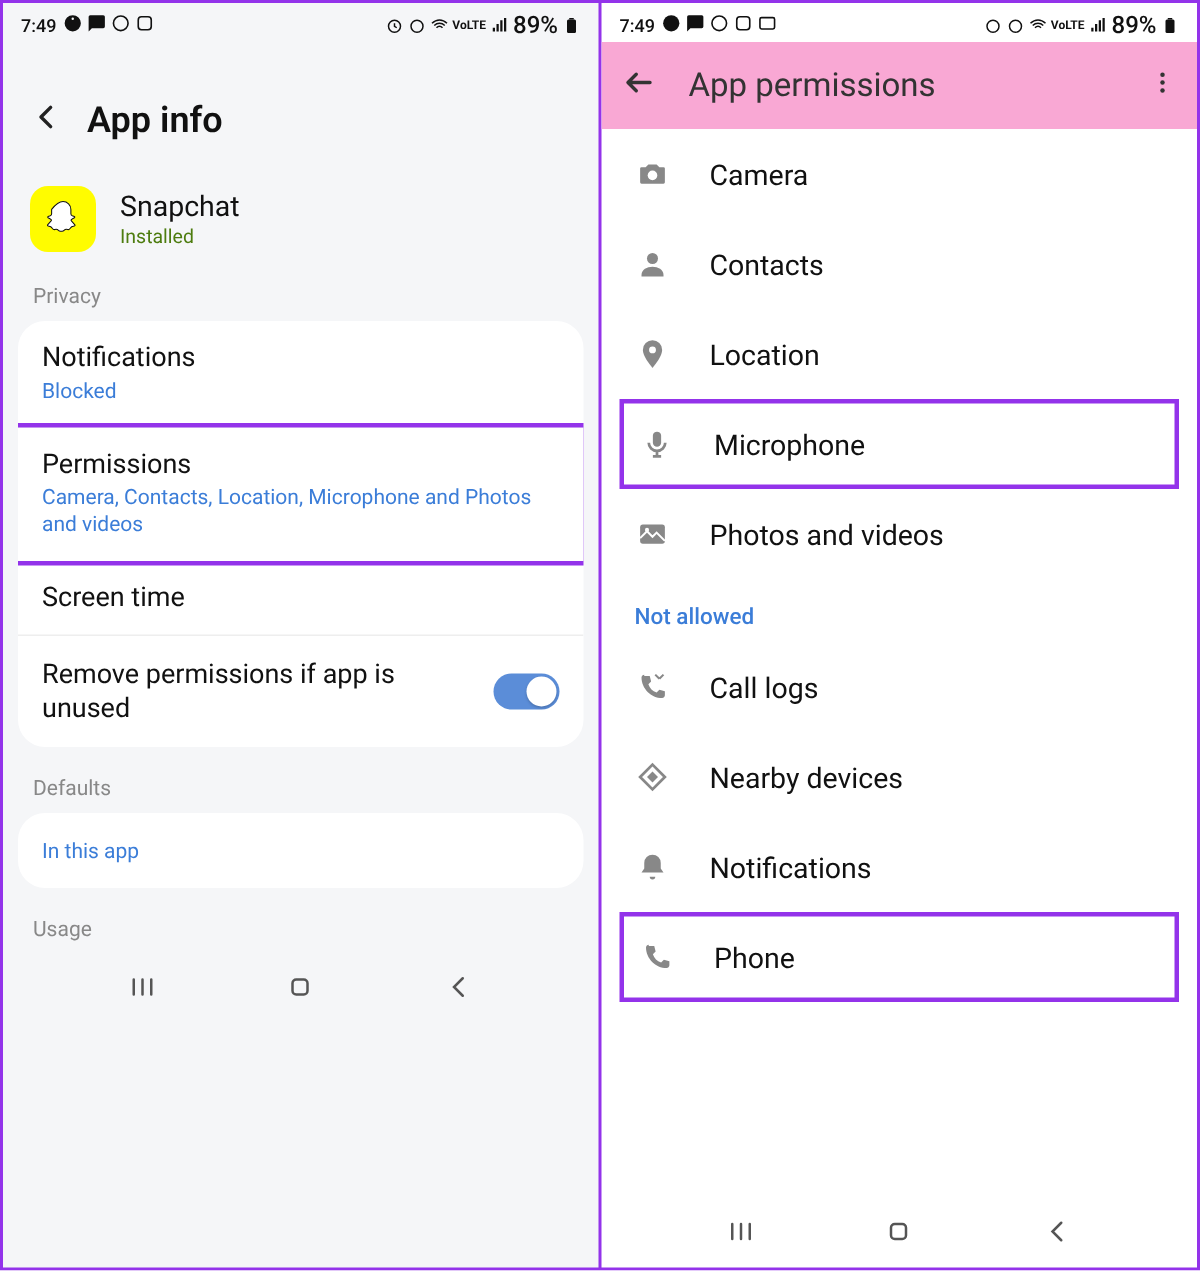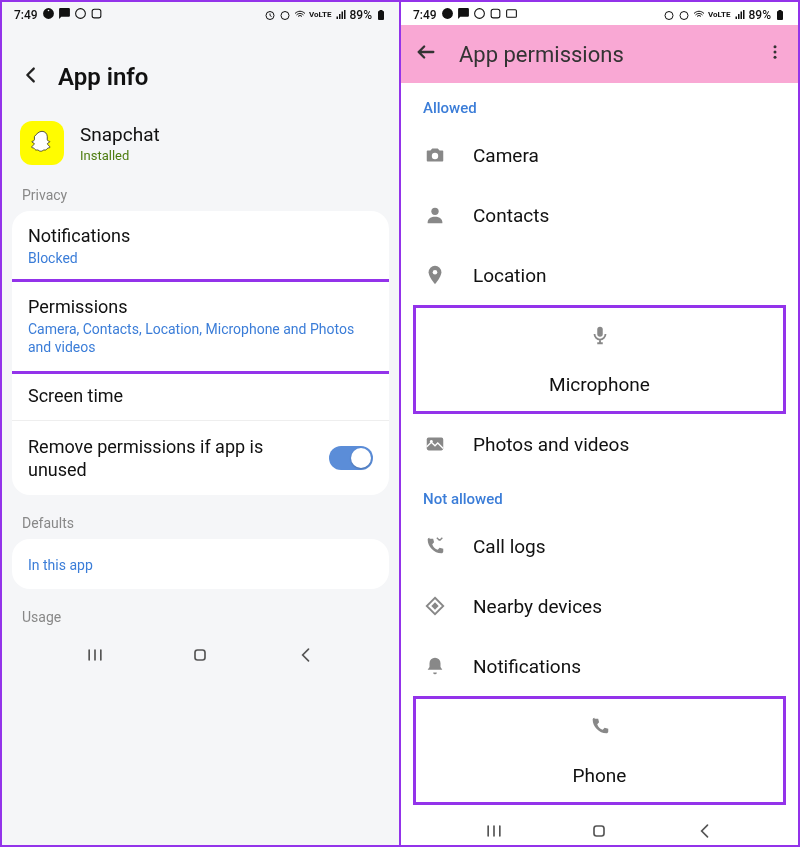--- a/index.html
+++ b/index.html
@@ -27,21 +27,21 @@
   display: flex;
   justify-content: space-between;
   align-items: center;
   font-size: 12px;
   font-weight: 500;
   color: #111;
 }
 .status-left { display: flex; align-items: center; gap: 4px; }
 .status-right { display: flex; align-items: center; gap: 3px; font-size: 11px; }
 .status-right svg { width: 12px; height: 12px; }
-.status-right .batt { font-size: 12px; }
+.status-right .batt { font-size: 16px; }
 
 .header {
   padding: 38px 18px 18px;
   display: flex;
   align-items: center;
   gap: 16px;
 }
 .header-back svg { width: 22px; height: 22px; }
 .header-title { font-size: 24px; font-weight: 600; color: #111; }
 
@@ -153,21 +153,20 @@
 .perm-row {
   display: flex;
   align-items: center;
   padding: 18px 22px;
   gap: 26px;
 }
 .perm-row.hl {
   border: 3px solid #9333ea;
   margin: 0 12px;
   padding: 15px 10px 15px 10px;
-  flex-direction: column;
 }
 .perm-icon { width: 24px; height: 24px; display: flex; align-items: center; justify-content: center; }
 .perm-icon svg { width: 22px; height: 22px; fill: #888; }
 .perm-label { font-size: 19px; color: #111; }
 
 .status-icons svg { width: 13px; height: 13px; fill: #111; }
 .tiny { font-size: 8px; font-weight: bold; line-height: 1; }
 </style>
 </head>
 <body>
@@ -333,21 +332,20 @@
     <span class="title">App permissions</span>
     <span class="dots">
       <svg viewBox="0 0 24 24">
           <circle cx="12" cy="5" r="2" fill="#333"></circle>
           <circle cx="12" cy="12" r="2" fill="#333"></circle>
           <circle cx="12" cy="19" r="2" fill="#333"></circle>
         </svg>
     </span>
   </div>
 
-  <div class="perm-section-label">Allowed</div>
 
   <div class="perm-row">
     <span class="perm-icon">
         <svg viewBox="0 0 24 24">
           <path d="M4 7h3l2-2h6l2 2h3a1 1 0 011 1v10a1 1 0 01-1 1H4a1 1 0 01-1-1V8a1 1 0 011-1z"></path>
           <circle cx="12" cy="13" r="3.5" fill="#fff"></circle>
         </svg>
       </span>
     <span class="perm-label">Camera</span>
   </div>

